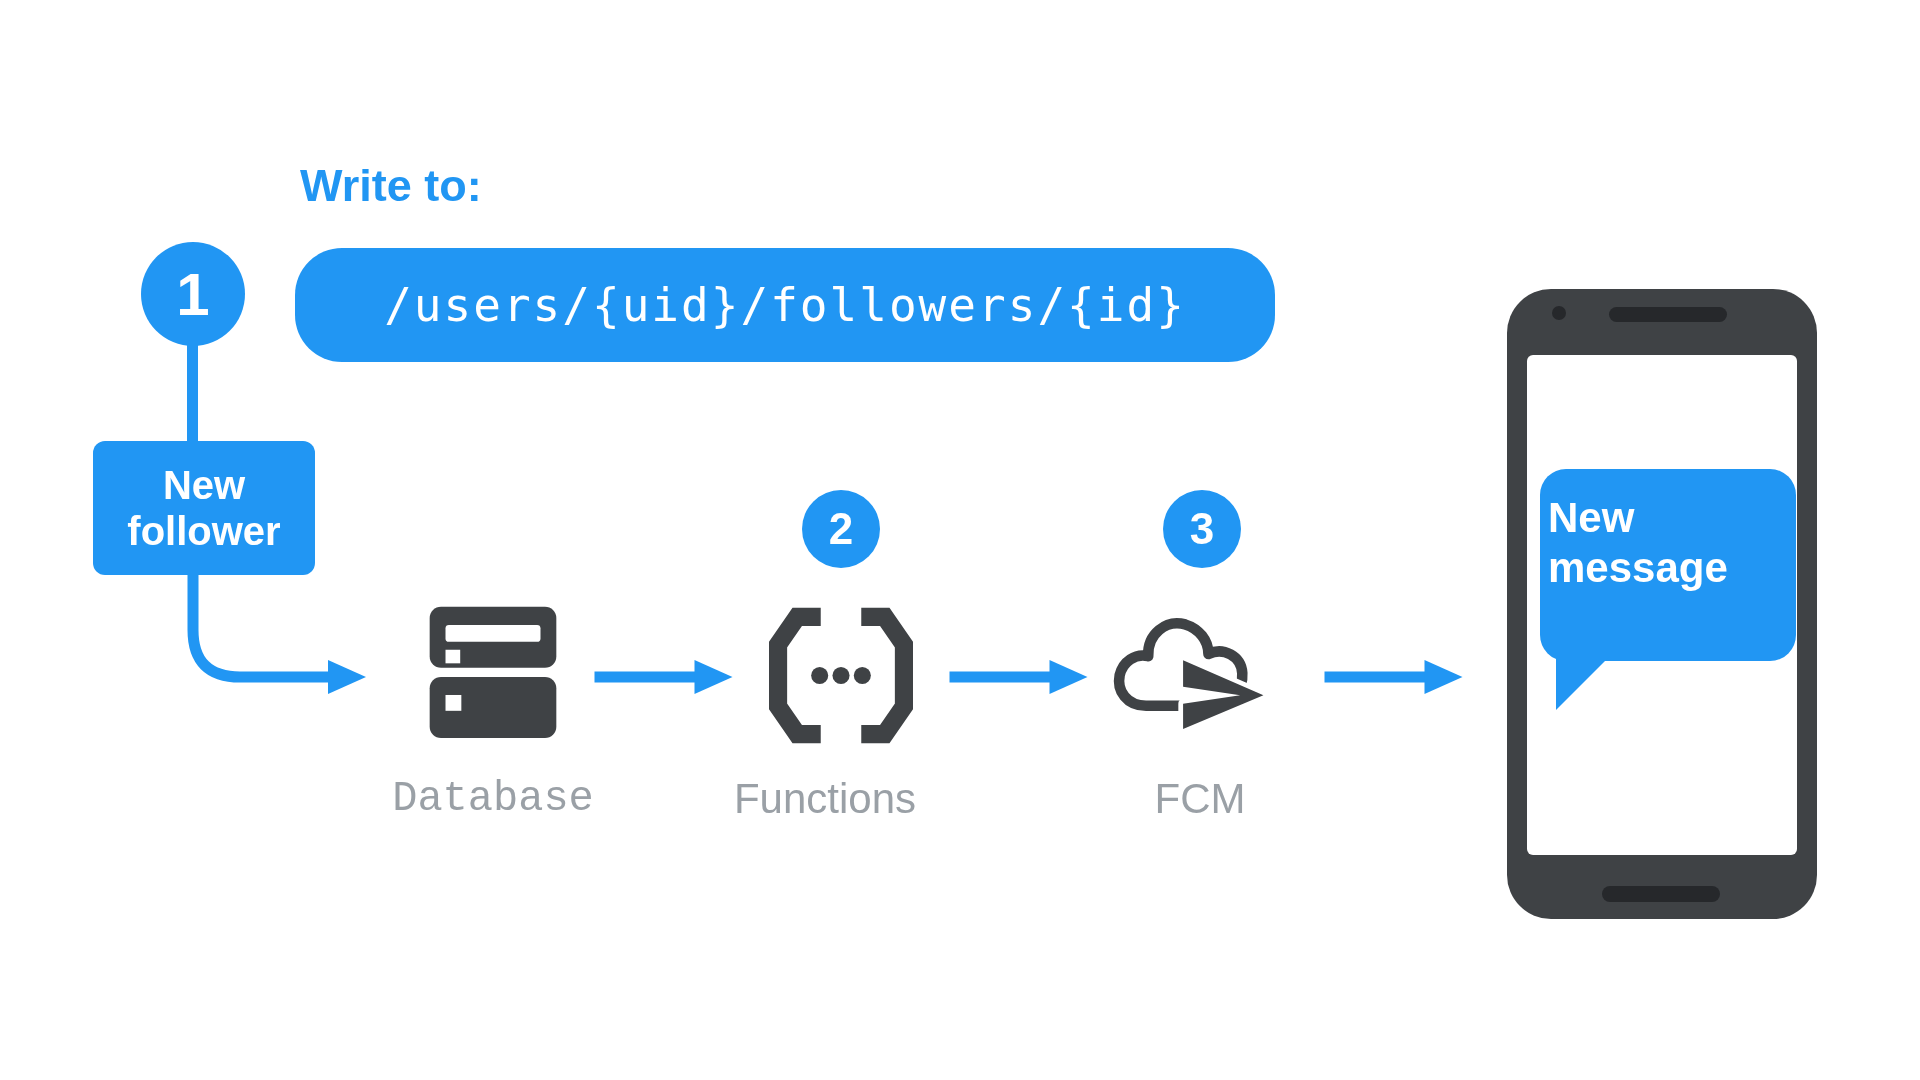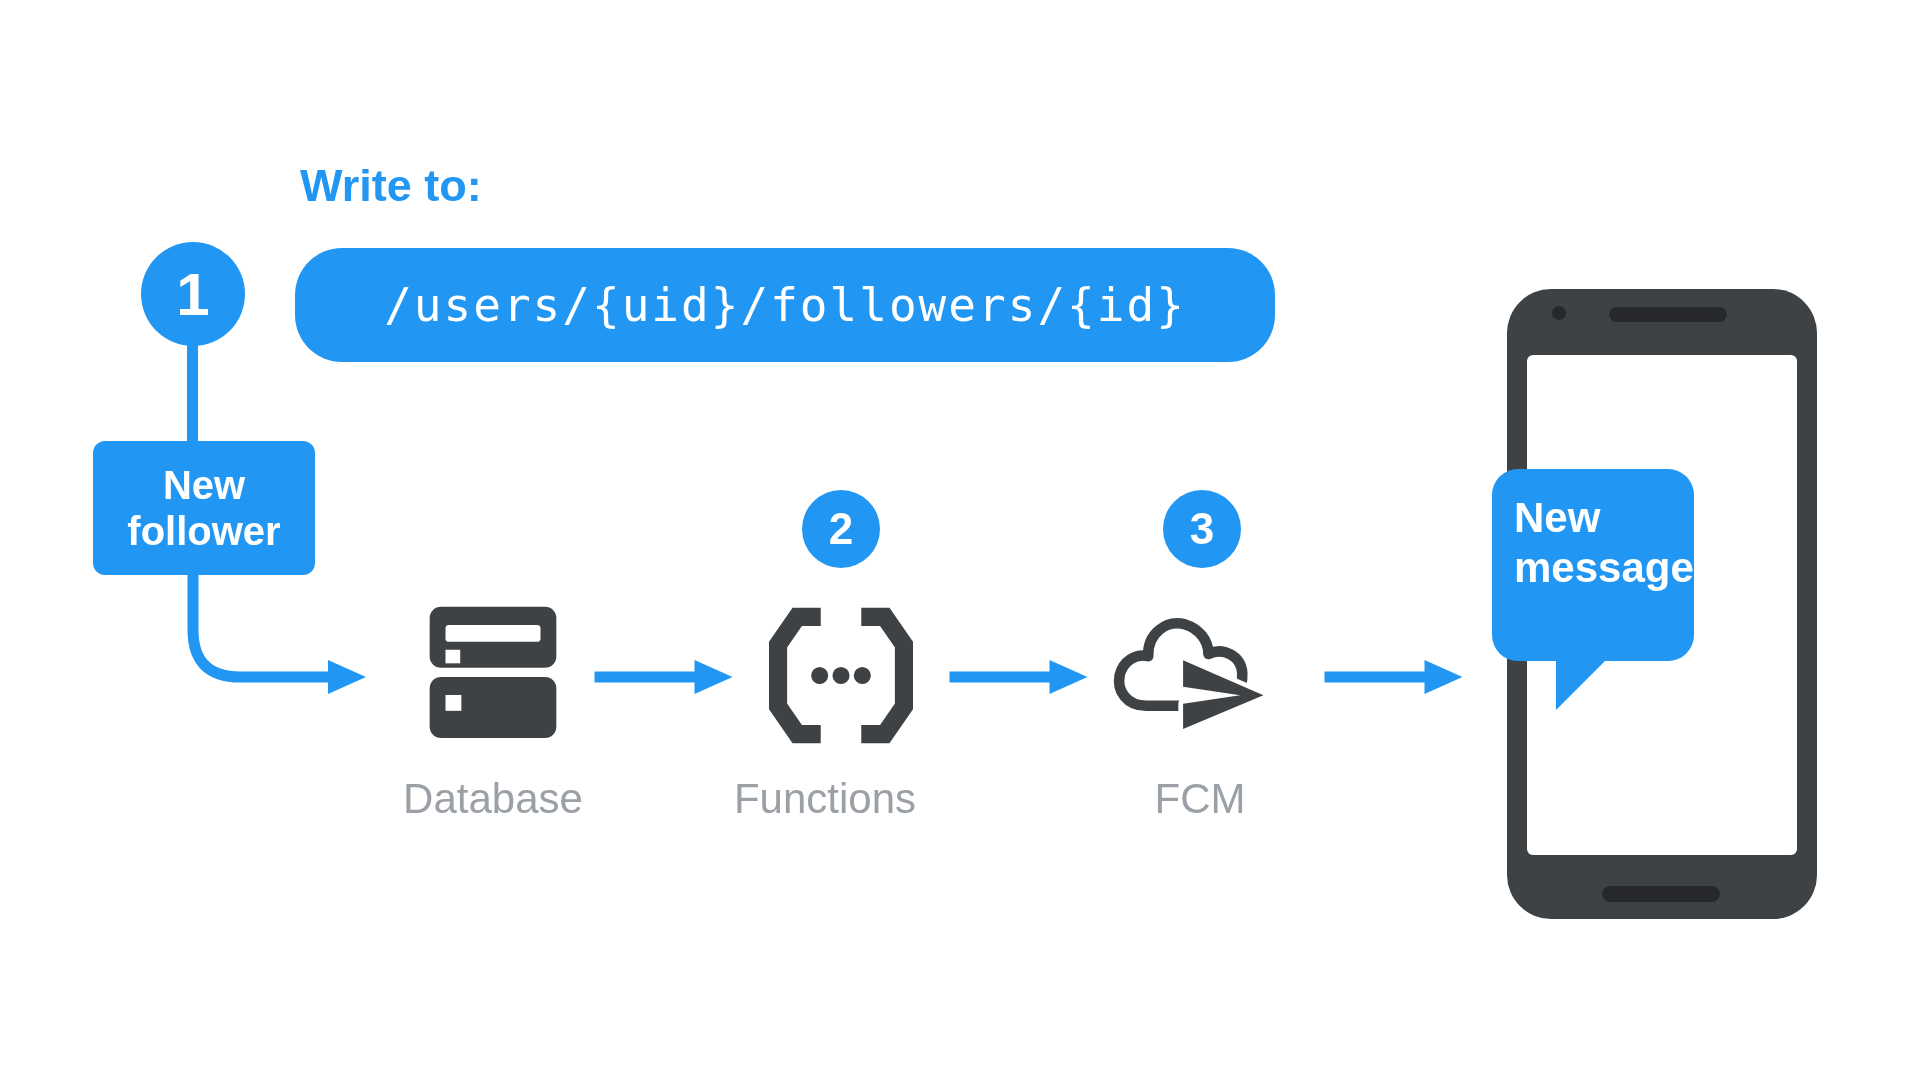--- a/index.html
+++ b/index.html
@@ -66,21 +66,21 @@
   
   .ic-fill{fill:var(--icon);}
   .ic-stroke{stroke:var(--icon);fill:none;}
   .icon-db{position:absolute;left:425px;top:600px;width:136px;height:147px;}
   .icon-fn{position:absolute;left:761px;top:606px;width:160px;height:139px;}
   .icon-fcm{position:absolute;left:1110px;top:598px;width:180px;height:148px;}
   .icon-label{
     position:absolute;top:775px;transform:translateX(-50%);
     color:var(--label);font-size:42px;white-space:nowrap;
   }
-  .label-db{left:493px;}
+  .label-db{left:493px;font-family:Liberation Mono, monospace;}
   .label-fn{left:825px;}
   .label-fcm{left:1200px;}
 
   
   .phone{
     position:absolute;left:1507px;top:289px;width:310px;height:630px;
     background:var(--icon);border-radius:44px;
   }
   .phone-screen{
     position:absolute;left:20px;right:20px;top:66px;bottom:64px;
@@ -94,24 +94,24 @@
     position:absolute;left:102px;top:18px;width:118px;height:15px;
     border-radius:8px;background:var(--phone-detail);
   }
   .phone-home{
     position:absolute;left:95px;top:597px;width:118px;height:16px;
     border-radius:8px;background:var(--phone-detail);
   }
 
   
   .bubble{
-    position:absolute;left:1492px;top:469px;width:202px;height:192px;
+    position:absolute;left:1540px;top:469px;width:256px;height:192px;
     background:var(--accent);border-radius:26px;
     color:#fff;font-weight:bold;font-size:42px;line-height:1.18;
-    padding:24px 0 0 22px;
+    padding:24px 0 0 8px;
   }
   .bubble-tail{position:absolute;left:1556px;top:656px;width:54px;height:54px;}
   .bubble-tail polygon{fill:var(--accent);}
 </style>
 </head>
 <body>
 
 <div class="stage">
 
   <div class="write-to">Write to:</div>

